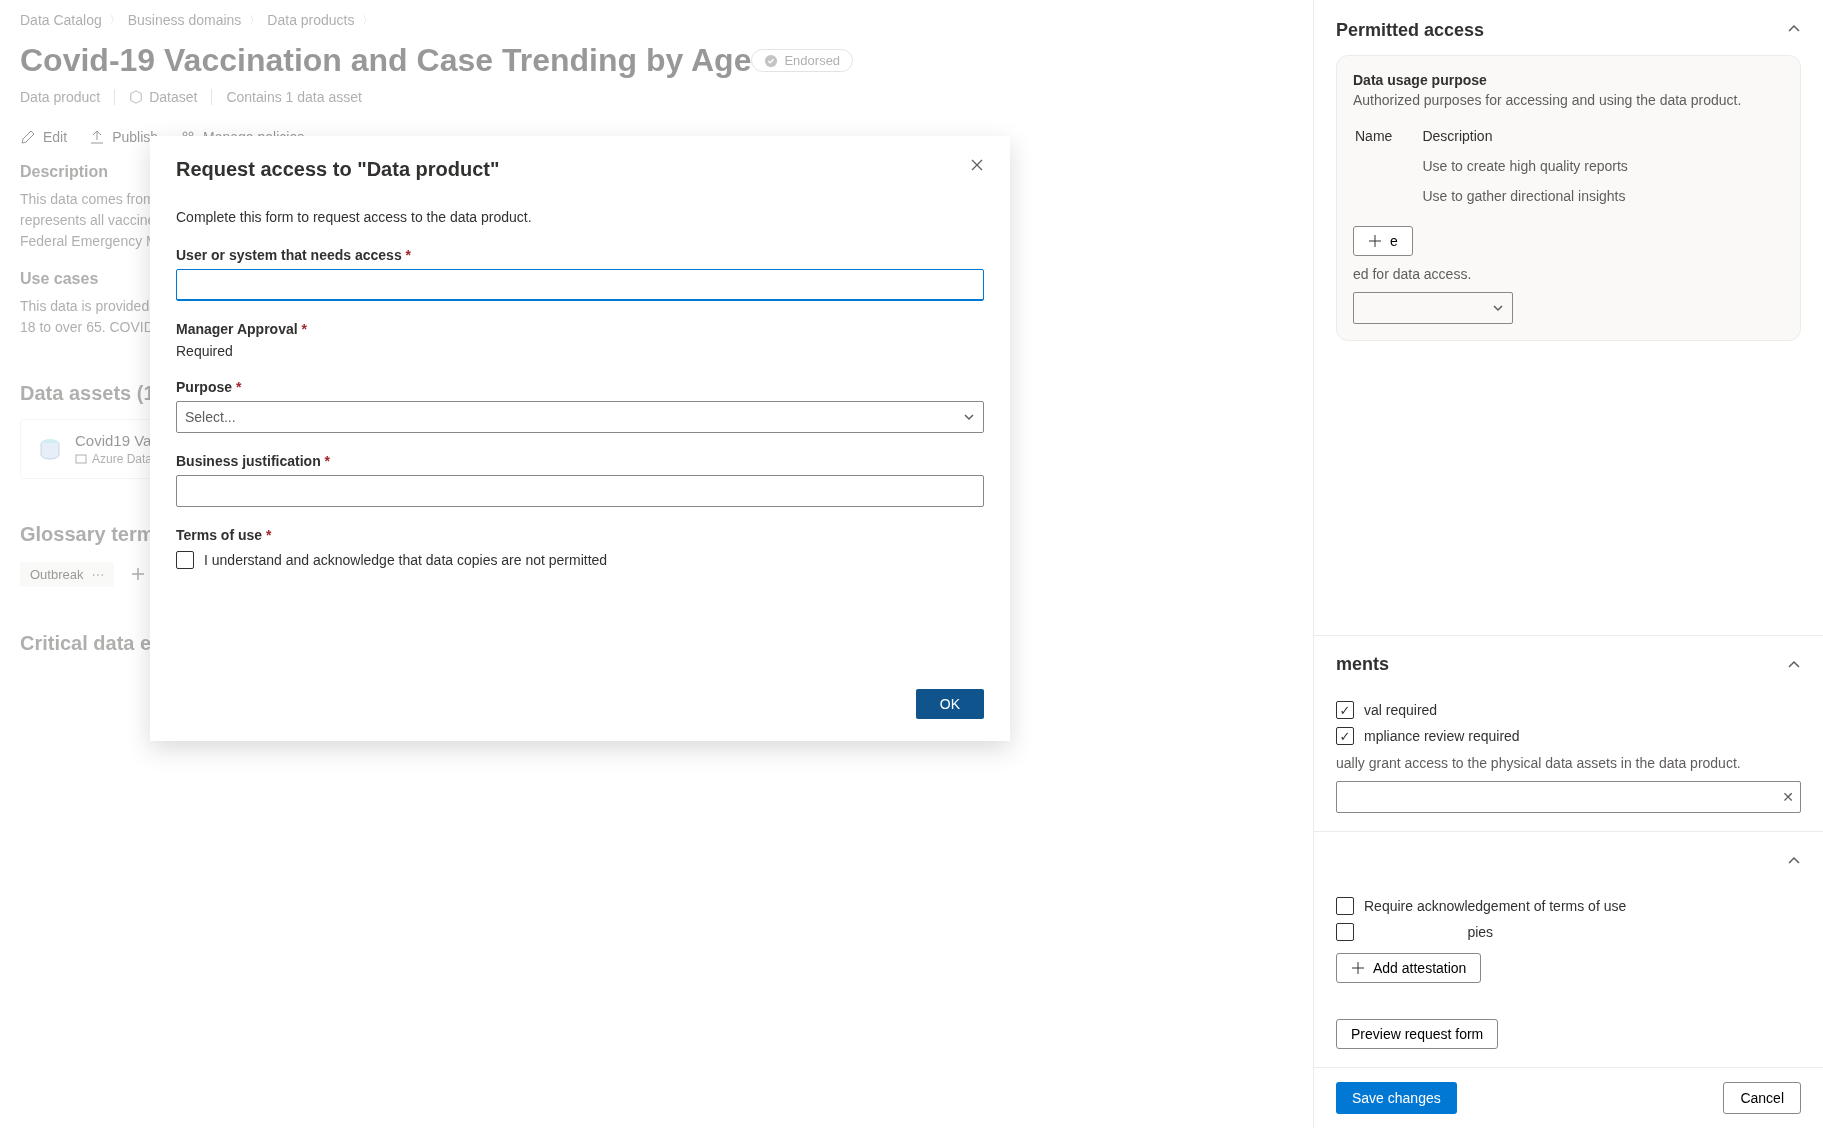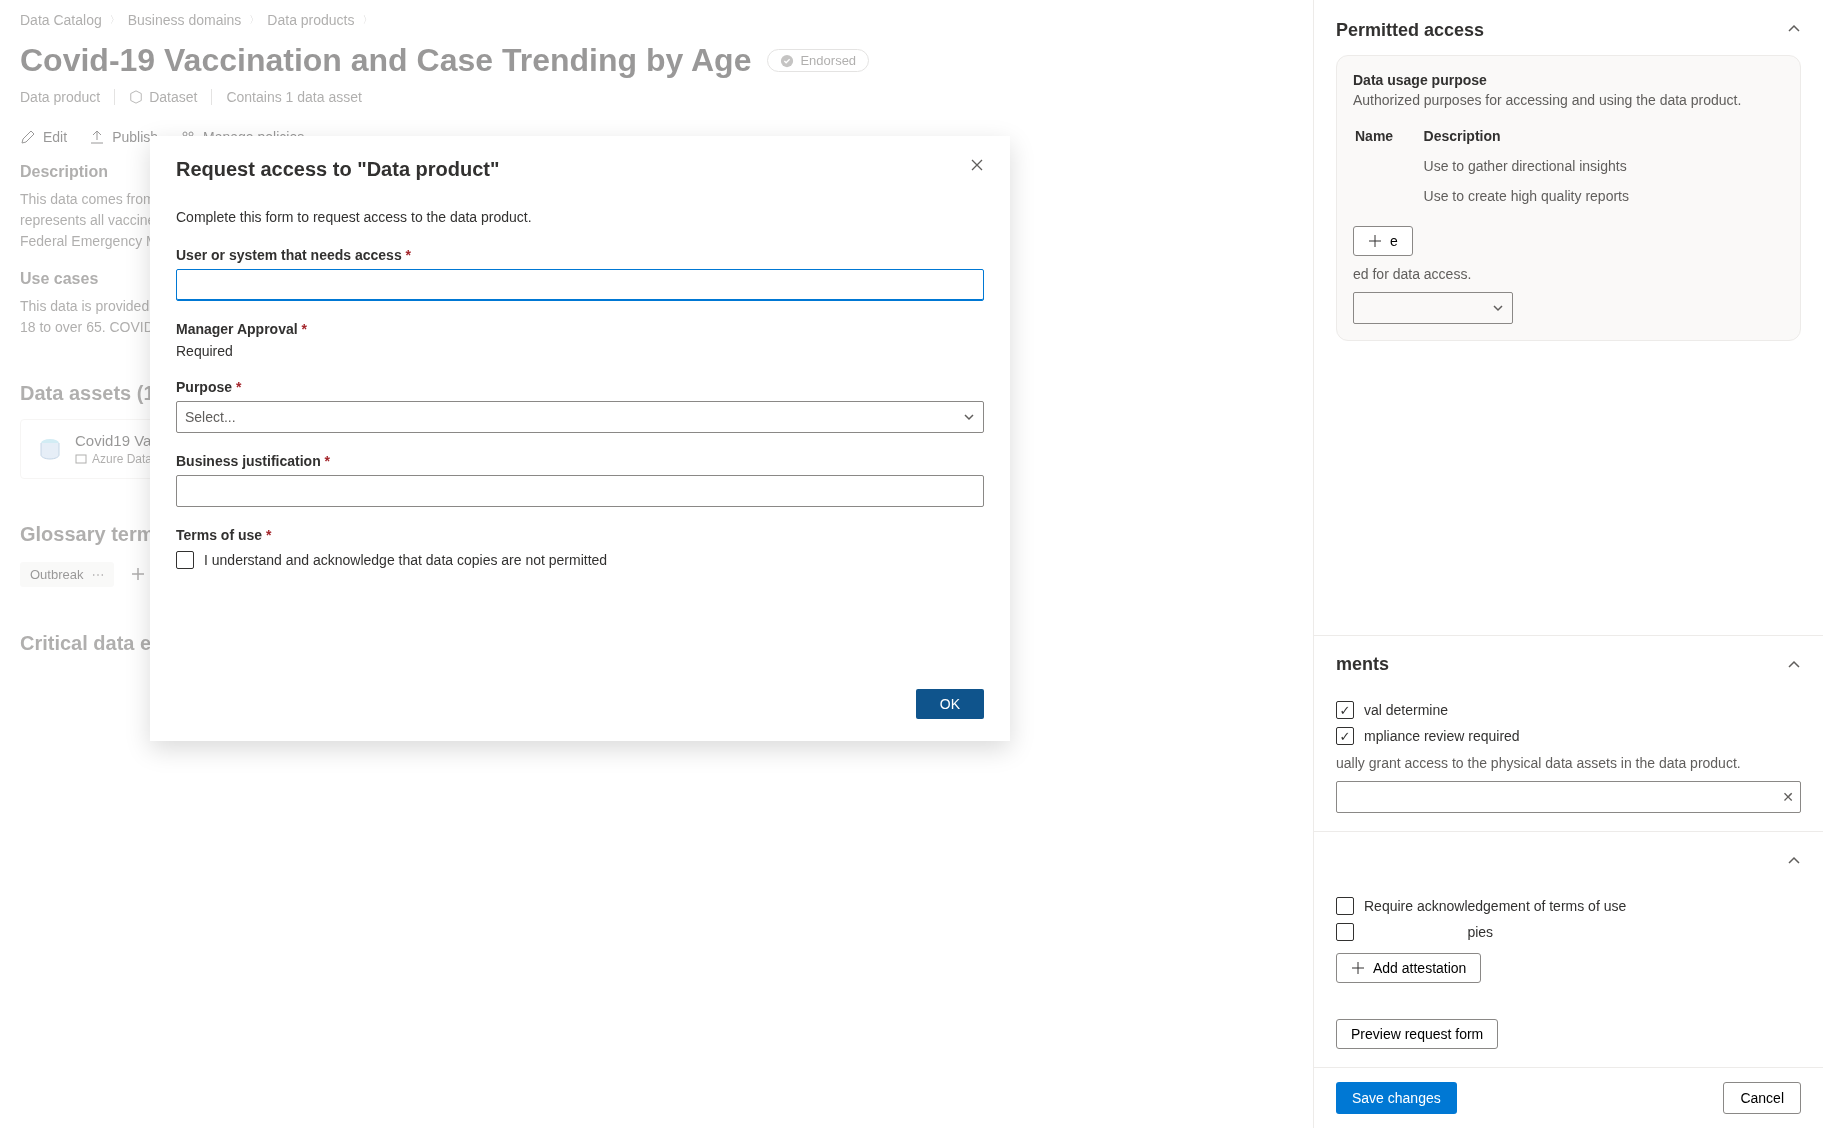--- a/index.html
+++ b/index.html
@@ -7,21 +7,21 @@
   .app { display: flex; width: 1823px; height: 1128px; position: relative; }
   .main { flex: 1; padding: 12px 20px; overflow: hidden; position: relative; }
   .side { width: 510px; border-left: 1px solid #edebe9; display: flex; flex-direction: column; overflow: hidden; }
 
   
   .crumb { display: flex; align-items: center; gap: 8px; color: #605e5c; font-size: 14px; }
   .crumb a { color: #605e5c; text-decoration: none; cursor: pointer; }
   .chev { font-size: 10px; color: #a19f9d; }
 
   
-  .title-row { display: flex; align-items: center; gap: 16px; margin-top: 14px; }
+  .title-row { display: flex; align-items: center; margin-top: 14px; }
   h1 { font-size: 32px; font-weight: 600; color: #323130; }
   .endorse { display: inline-flex; align-items: center; gap: 6px; border: 1px solid #c8c6c4; border-radius: 14px; padding: 3px 12px; font-size: 13px; color: #605e5c; }
   .endorse svg { width: 14px; height: 14px; }
 
   .meta { display: flex; align-items: center; gap: 14px; color: #605e5c; margin-top: 10px; font-size: 14px; }
   .meta .sep { width: 1px; height: 16px; background: #c8c6c4; }
   .meta .dtype { display: inline-flex; align-items: center; gap: 6px; }
 
   .actions { display: flex; align-items: center; gap: 22px; margin-top: 24px; margin-bottom: 8px; }
   .act { display: inline-flex; align-items: center; gap: 7px; color: #323130; cursor: pointer; font-size: 14px; }
@@ -47,21 +47,21 @@
   .side-head { display: flex; justify-content: space-between; align-items: center; padding: 20px 22px 14px; }
   .side-head h2 { font-size: 18px; font-weight: 600; }
   .acc-chev { cursor: pointer; color: #605e5c; }
 
   .side-body { flex: 1; overflow-y: auto; padding: 0 22px; }
 
   .panel-box { background: #faf9f8; border: 1px solid #edebe9; border-radius: 12px; padding: 16px; margin-bottom: 18px; }
   .panel-box .pb-t { font-weight: 600; margin-bottom: 4px; }
   .panel-box .pb-d { color: #605e5c; font-size: 14px; margin-bottom: 12px; }
   .mini-tbl { width: 100%; font-size: 14px; }
-  .mini-tbl th { text-align: left; font-weight: 700; color: #323130; padding: 6px 0; }
+  .mini-tbl th { text-align: left; font-weight: 400; color: #323130; padding: 6px 0; }
   .mini-tbl td { color: #605e5c; padding: 6px 0; vertical-align: top; }
   .mini-tbl td.n { color: #323130; }
 
   .btn-outline { background: #fff; border: 1px solid #8a8886; border-radius: 3px; padding: 6px 14px; font-size: 14px; cursor: pointer; display: inline-flex; align-items: center; gap: 8px; }
   .btn-outline svg { width: 14px; height: 14px; }
 
   .field-lbl { font-size: 14px; color: #323130; margin-top: 14px; margin-bottom: 6px; }
   .sel-fake { border: 1px solid #8a8886; border-radius: 2px; height: 32px; display: flex; align-items: center; justify-content: flex-end; padding: 0 8px; width: 160px; cursor: pointer; }
 
   .acc { border-top: 1px solid #edebe9; }
@@ -225,25 +225,25 @@
         <div class="pb-t">Data usage purpose</div>
         <div class="pb-d">Authorized purposes for accessing and using the data product.</div>
         <table class="mini-tbl">
           <tbody>
               <tr>
                 <th>Name</th>
                 <th>Description</th>
               </tr>
           <tr>
                 <td class="n"></td>
-                <td>Use to gather directional insights</td>
+                <td>Use to create high quality reports</td>
               </tr>
           <tr>
                 <td class="n"></td>
-                <td>Use to create high quality reports</td>
+                <td>Use to gather directional insights</td>
               </tr>
         </tbody>
           </table>
         <div style="margin-top:14px">
           <button class="btn-outline">
             <svg viewBox="0 0 14 14">
                 <path d="M7 1v12M1 7h12" stroke="#323130"></path>
               </svg>
             e
           </button>
@@ -260,21 +260,21 @@
     <div class="acc">
       <div class="acc-h">
         <span class="t">ments</span>
         <svg width="14" height="14" viewBox="0 0 14 14">
             <path d="M2 9l5-5 5 5" fill="none" stroke="#605e5c" stroke-width="1.5"></path>
           </svg>
       </div>
       <div class="acc-body">
         <div class="cb-row">
           <span class="cb checked"></span>
-          <span>val determine</span>
+          <span>val required</span>
         </div>
         <div class="cb-row">
           <span class="cb checked"></span>
           <span>mpliance review required</span>
         </div>
         <div class="note">ually grant access to the physical data assets in the data product.</div>
         <div class="tag-input">
           <span style="flex:1"></span>
           <span class="tag-close">✕</span>
         </div>

